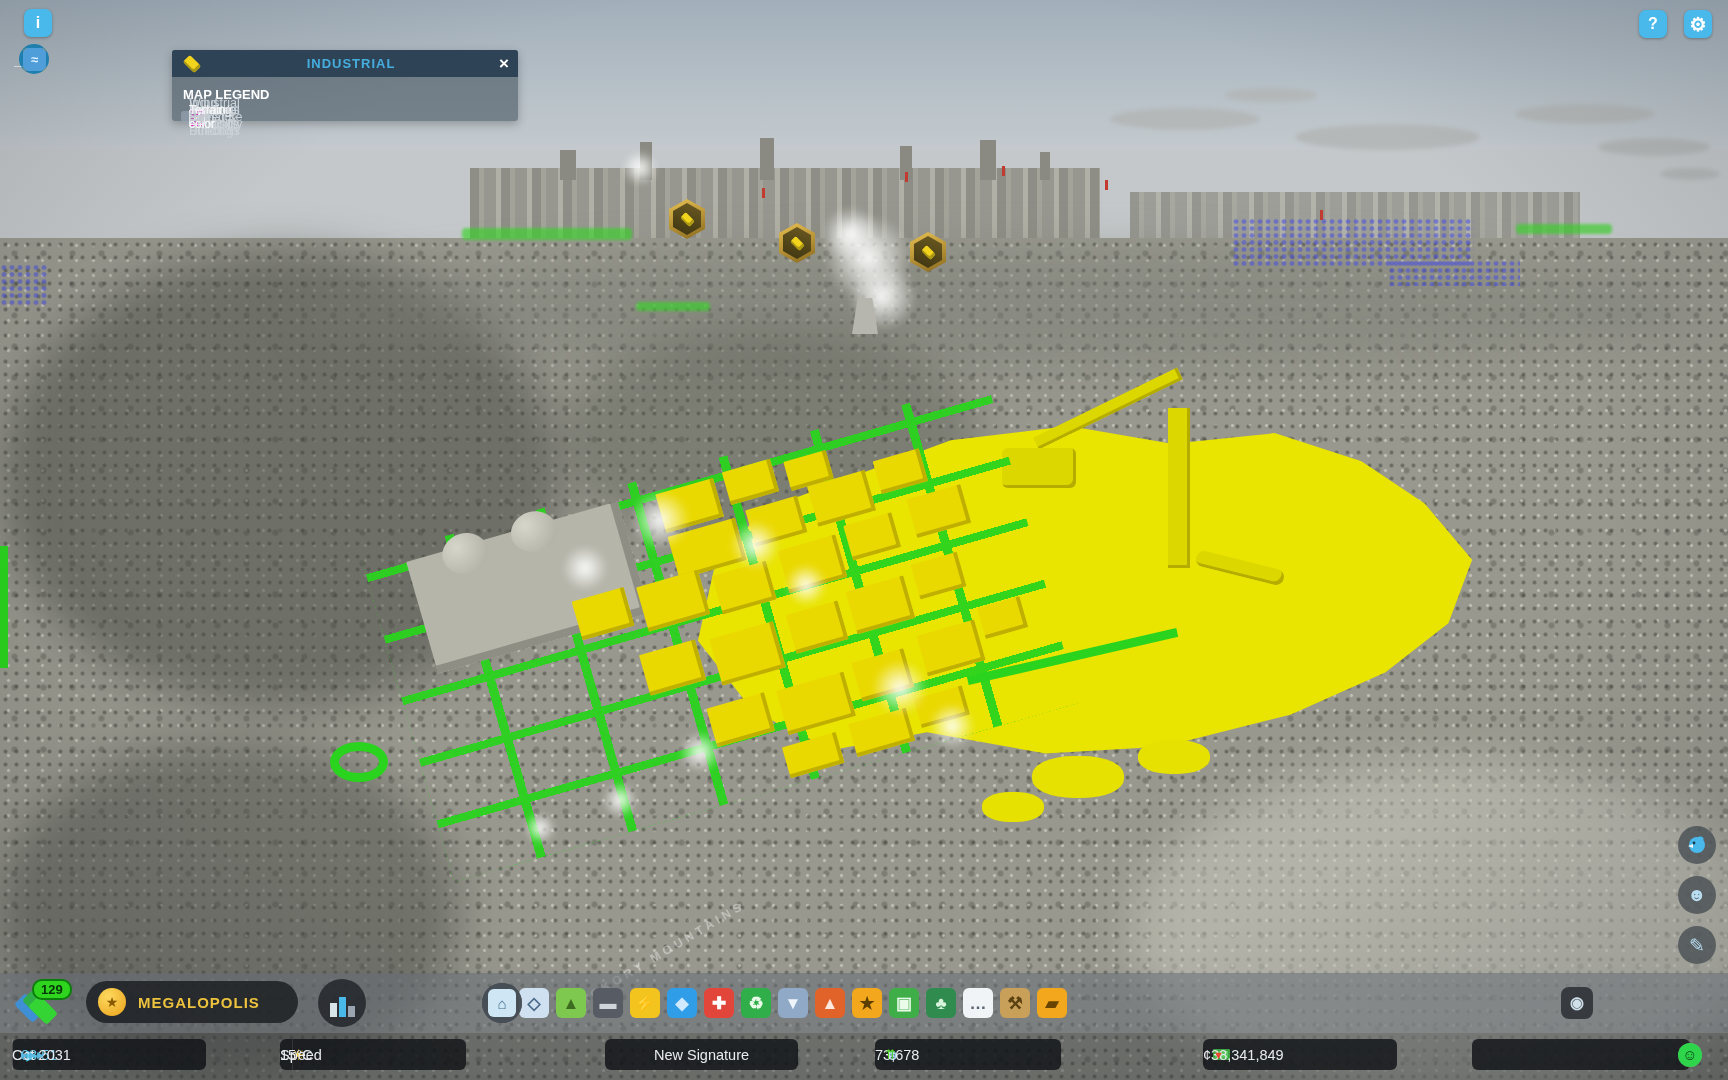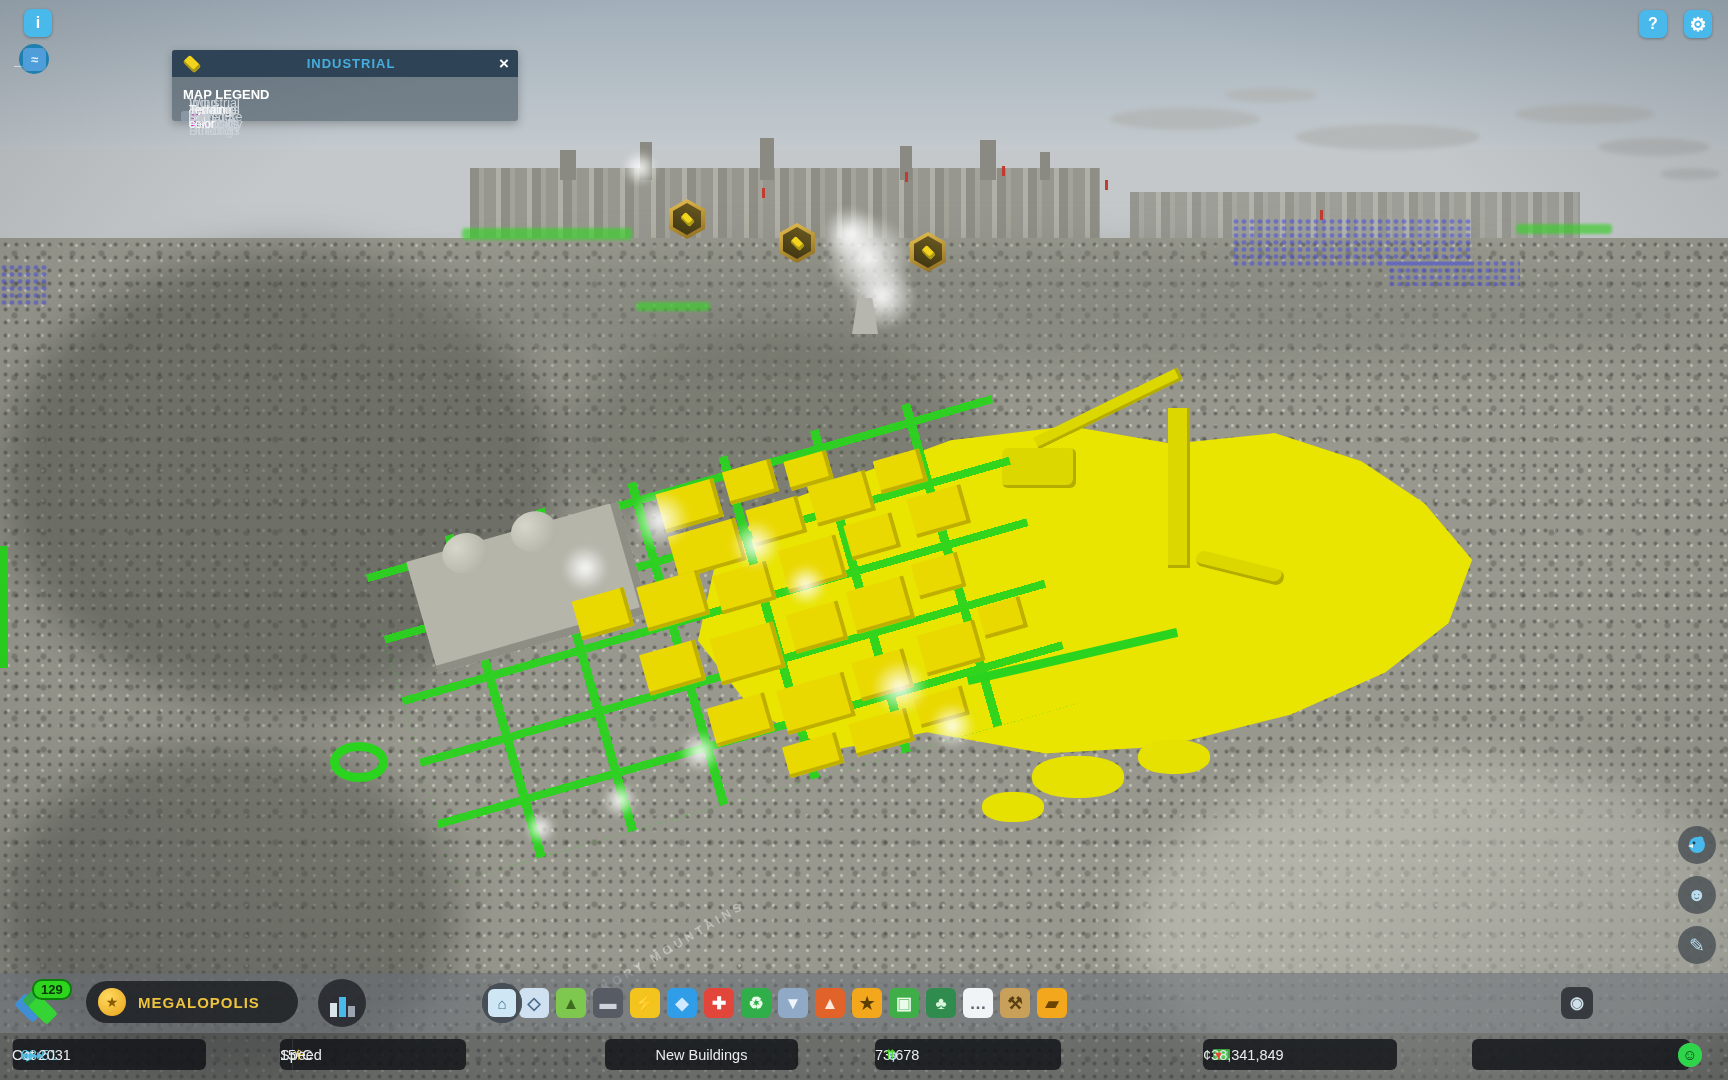--- a/index.html
+++ b/index.html
@@ -519,21 +519,21 @@
       <span class="pdiv"></span>
       <span style="width:42px;text-align:center;font-size:9px;letter-spacing:1px;color:#58b8e0;">▶▶▶</span>
     </div>
     <div class="pill" style="left:280px;width:186px;">
       <span style="padding:0 8px 0 12px;color:#f2c41d;">☀</span>
       <span>15°C</span>
       <span class="pdiv" style="margin-left:12px;"></span>
       <span style="flex:1;text-align:center;">Speed</span>
     </div>
     <div class="pill" style="left:605px;width:193px;justify-content:center;">
-      <span>New Buildings</span>
+      <span>New Signature</span>
     </div>
     <div class="pill" style="left:875px;width:186px;">
       <span style="padding:0 10px;color:#a8d4f0;">☻</span>
       <span style="flex:1;text-align:center;">73,678</span>
       <span style="padding:0 10px;color:#4fd42a;font-size:13px;">⇈</span>
     </div>
     <div class="pill" style="left:1203px;width:194px;">
       <span class="cash" style="margin:0 10px;"></span>
       <span style="flex:1;text-align:center;">¢38,341,849</span>
       <span style="padding:0 10px;color:#e84a30;font-size:11px;">▼</span>

